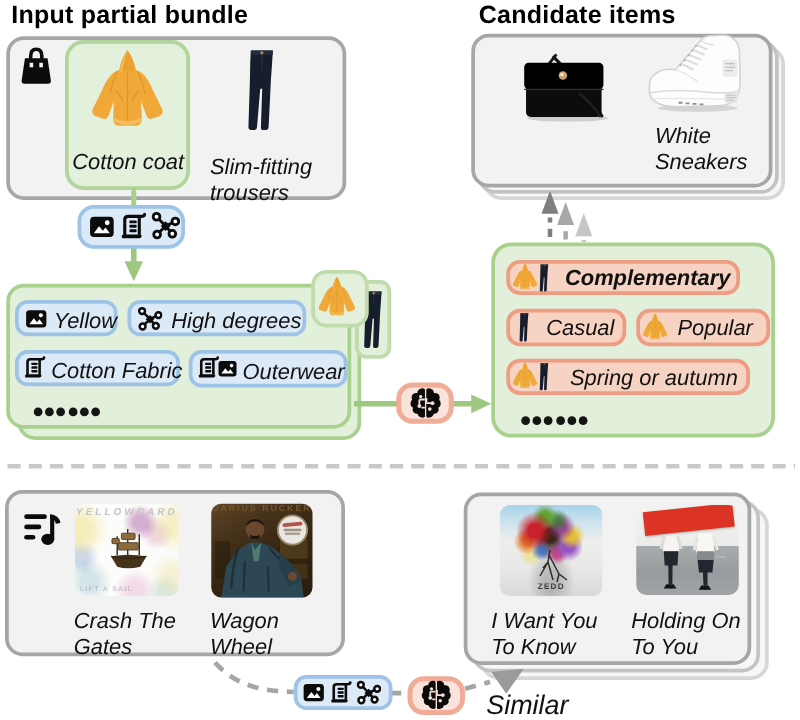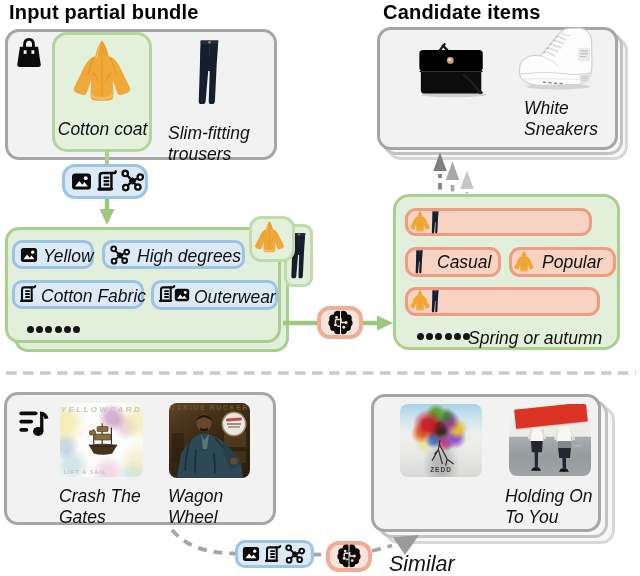--- a/index.html
+++ b/index.html
@@ -266,38 +266,39 @@
     </svg>
 
 <div class="abs grn" style="left:393px;top:194px;width:221px;height:150px;border-radius:16px;"></div>
 <div class="abs pinkp" style="left:405px;top:208px;width:187px;height:28px;"></div>
 <svg class="abs" style="left:409px;top:210px;" width="22" height="24" viewBox="0 0 100 110">
       <use href="#coat"></use>
     </svg>
 <svg class="abs" style="left:428px;top:211px;" width="15" height="23" viewBox="0 0 60 130">
       <use href="#pants"></use>
     </svg>
+<div class="abs lab" style="left:452px;top:212px;font-weight:700;">Complementary</div>
 <div class="abs pinkp" style="left:405px;top:247px;width:96px;height:30px;"></div>
 <svg class="abs" style="left:412px;top:250px;" width="15" height="24" viewBox="0 0 60 130">
       <use href="#pants"></use>
     </svg>
 <div class="abs lab" style="left:437px;top:252px;">Casual</div>
 <div class="abs pinkp" style="left:509px;top:247px;width:107px;height:30px;"></div>
 <svg class="abs" style="left:513px;top:250px;" width="22" height="24" viewBox="0 0 100 110">
       <use href="#coat"></use>
     </svg>
 <div class="abs lab" style="left:542px;top:252px;">Popular</div>
 <div class="abs pinkp" style="left:405px;top:287px;width:195px;height:29px;"></div>
 <svg class="abs" style="left:409px;top:289px;" width="22" height="24" viewBox="0 0 100 110">
       <use href="#coat"></use>
     </svg>
 <svg class="abs" style="left:428px;top:290px;" width="15" height="23" viewBox="0 0 60 130">
       <use href="#pants"></use>
     </svg>
-<div class="abs lab" style="left:468px;top:292px;margin-top:36px;">Spring or autumn</div>
+<div class="abs lab" style="left:456px;top:292px;">Spring or autumn</div>
 <div class="abs dots" style="left:417px;top:333px;">
       <i></i>
       <i></i>
       <i></i>
       <i></i>
       <i></i>
       <i></i>
     </div>
 
 <svg class="abs" style="left:0px;top:368px;" width="640" height="10" viewBox="0 0 640 10">
@@ -401,20 +402,21 @@
    <rect x="41" y="19" width="14.5" height="8" fill="#84898d"></rect>
    <path d="M41.5 26.5 L55 26.5 L54 37 L49.8 37 L49.8 48 L46.4 48 L45.9 37 L42.6 37 Z" fill="#23262e"></path>
    <path d="M44.5 48 L48 48 L48.8 51.5 L42.4 51.5 Z" fill="#101216"></path>
    <path d="M47.7 48 L50.6 48 L53 51.5 L47.2 51.5 Z" fill="#14161b"></path>
   </g>
   <text x="56.5" y="25" font-size="3.2" fill="#c5c9cb" font-family="Liberation Sans">vessel</text>
  </svg>
  <div style="position:absolute;left:6px;top:2px;width:72px;height:19px;background:#dc3424;transform:rotate(-6deg);box-shadow:0 1px 2px rgba(0,0,0,.22);"></div>
 </div>
 
+<div class="abs lab" style="left:393px;top:486px;width:104px;">I Want You To Know</div>
 <div class="abs lab" style="left:505px;top:486px;width:98px;">Holding On To You</div>
 
 <svg class="abs" style="left:160px;top:524px;width:280px;height:52px;" viewBox="0 0 280 52">
  <path d="M12 6 C28 24 48 29 75 29.5" stroke="#a6a6a6" stroke-width="3.8" stroke-dasharray="9 7" fill="none"></path>
  <path d="M152 30.5 L168 30.5" stroke="#a6a6a6" stroke-width="3.8" stroke-dasharray="9 7" fill="none"></path>
  <path d="M212 27 L232 21.5" stroke="#a6a6a6" stroke-width="3.8" stroke-dasharray="9 7" fill="none"></path>
  <path d="M259 11 L233 13.5 L245 31 Z" fill="#9b9b9b"></path>
 </svg>
 <div class="abs bluep" style="left:235px;top:540px;width:79px;height:28px;"></div>
 <svg class="abs" style="left:242px;top:545px;" width="18" height="18" viewBox="0 0 24 24">

